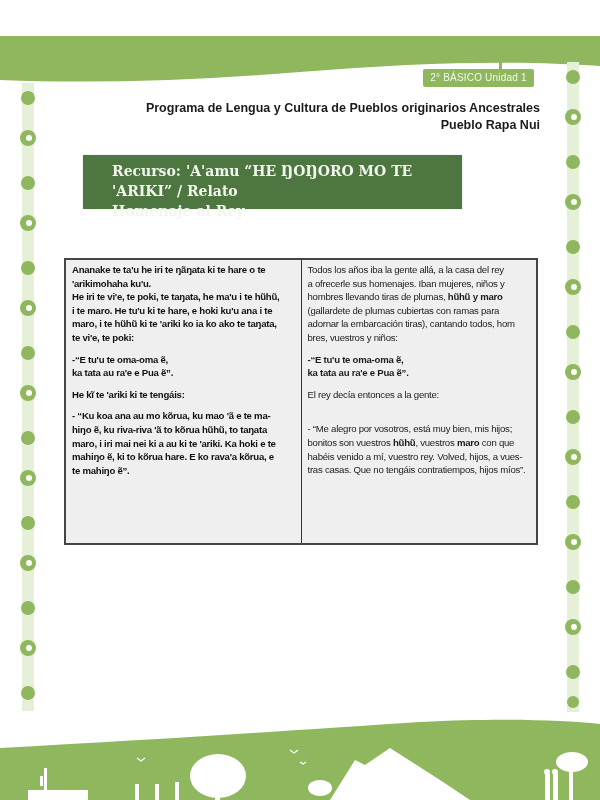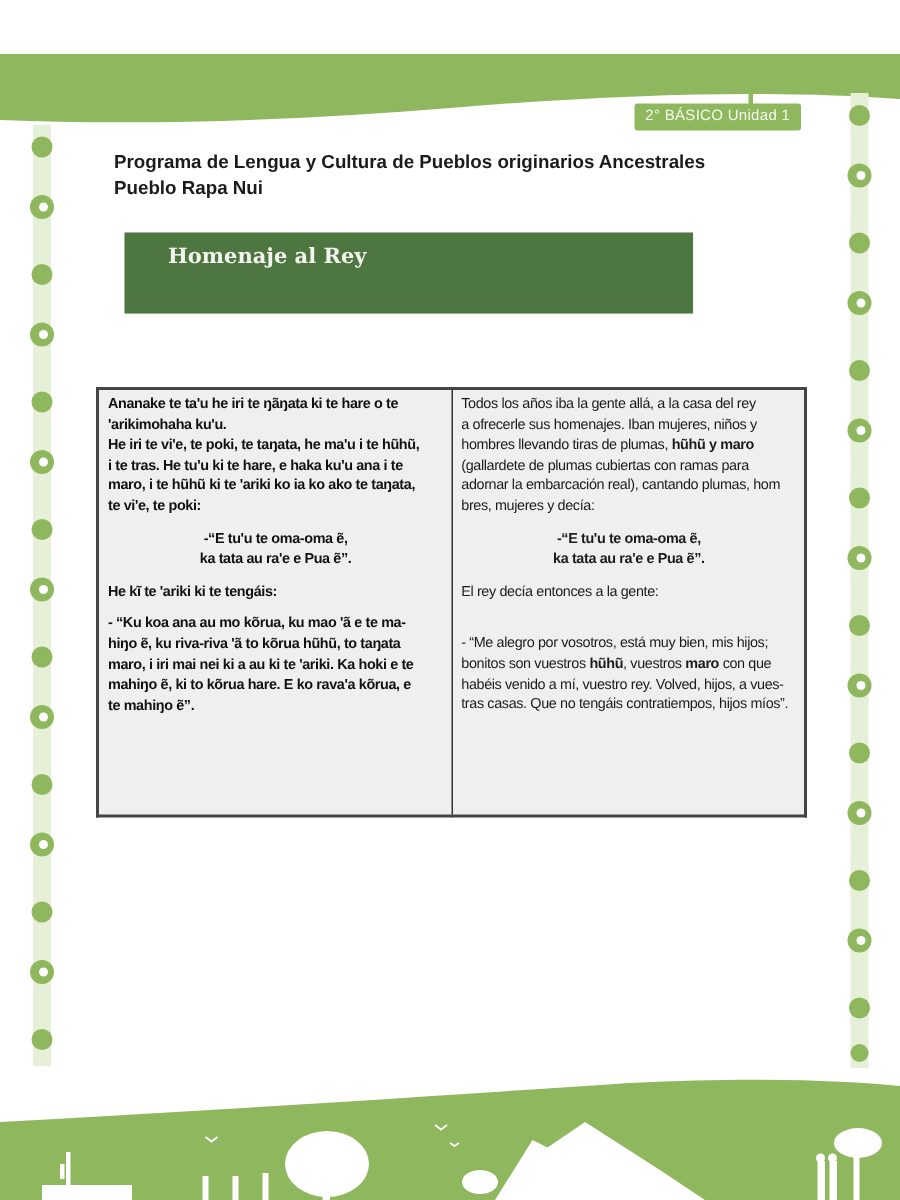--- a/index.html
+++ b/index.html
@@ -15,21 +15,21 @@
     font-family: "Liberation Sans", sans-serif; font-size: 10px;
     line-height: 18px; text-align: center; letter-spacing: 0.2px;
   }
   .grade-stem { position: absolute; left: 499px; top: 60px; width: 3px; height: 10px; background: #8fb75d; }
 
   .side-deco { position: absolute; top: 83px; width: 20px; height: 628px; }
   .side-deco.left { left: 18px; }
   .side-deco.right { left: 563px; top: 62px; height: 650px; }
 
   .doc-header {
-    position: absolute; left: 76px; top: 100px; width: 480px; text-align: left;
+    position: absolute; left: 60px; top: 100px; width: 480px; text-align: right;
     font-family: "Liberation Sans", sans-serif; font-weight: bold; font-size: 12.5px; line-height: 17px; color: #1b1b1b;
   }
 
   .resource-banner {
     position: absolute; left: 83px; top: 155px; width: 379px; height: 54px;
     background: #4e7640; color: #f3f6ef; padding: 6px 0 0 29px;
     font-family: "DejaVu Serif", serif; font-weight: bold; font-size: 14px; line-height: 20px;
     box-shadow: 0 0 2px rgba(0,0,0,0.15);
   }
 
@@ -41,21 +41,21 @@
   .story-table td { vertical-align: top; border: 1px solid #333; }
   .story-table col.c1 { width: 236px; }
   .story-table col.c2 { width: 236px; }
   .head-cell { background: #fafafa; height: 34px; padding: 3px 7px 0 7px; }
   .head-title { text-align: center; font-weight: bold; font-size: 10px; height: 15px; line-height: 15px; letter-spacing: -0.3px; }
   .head-sub { text-align: right; font-size: 9px; line-height: 13px; color: #222; letter-spacing: -0.2px; }
   .body-cell { background: #efefef; padding: 3px 5px 0 6px; }
   .body-cell.left { font-weight: bold; letter-spacing: -0.25px; }
   .body-cell.right { letter-spacing: -0.25px; color: #1b1b1b; }
   .para { margin-bottom: 8px; }
-  .song { text-align: center; font-weight: bold; margin: 8px 0 8px 0; }
+  .song { font-weight: bold; margin: 8px 0 8px 0; }
   .gap { height: 13px; }
   b { font-weight: bold; }
 </style>
 </head>
 <body>
 
 <svg class="top-band" viewBox="0 0 600 100" preserveAspectRatio="none">
   <path d="M0,36 L600,36 L600,66 C520,60 420,62 300,72 C200,80 100,84 0,80 Z" fill="#8fb75d"></path>
 </svg>
 <div class="grade-stem"></div>
@@ -120,36 +120,37 @@
       <circle cx="11" cy="565" r="3"></circle>
   </g>
 </svg>
 
 <div class="doc-header">
   <div>Programa de Lengua y Cultura de Pueblos originarios Ancestrales</div>
   <div>Pueblo Rapa Nui</div>
 </div>
 
 <div class="resource-banner">
+  <div>Recurso: 'A'amu “HE ŊOŊORO MO TE 'ARIKI” / Relato</div>
   <div>Homenaje al Rey</div>
 </div>
 
 <table class="story-table">
   <colgroup>
       <col class="c1">
       <col class="c2">
     </colgroup>
   <tbody>
   <tr>
     <td class="body-cell left">
       <div class="para">
         <div>Ananake te ta'u he iri te ŋãŋata ki te hare o te</div>
         <div>'arikimohaha ku'u.</div>
         <div>He iri te vi'e, te poki, te taŋata, he ma'u i te hũhũ,</div>
-        <div>i te tras. He tu'u ki te hare, e haka ku'u ana i te</div>
+        <div>i te maro. He tu'u ki te hare, e hoki ku'u ana i te</div>
         <div>maro, i te hũhũ ki te 'ariki ko ia ko ako te taŋata,</div>
         <div>te vi'e, te poki:</div>
       </div>
       <div class="song">
         <div>-“E tu'u te oma-oma ẽ,</div>
         <div>ka tata au ra'e e Pua ẽ”.</div>
       </div>
       <div class="para">He kĩ te 'ariki ki te tengáis:</div>
       <div class="para">
         <div>- “Ku koa ana au mo kõrua, ku mao 'ã e te ma-</div>
@@ -158,22 +159,22 @@
         <div>mahiŋo ẽ, ki to kõrua hare. E ko rava'a kõrua, e</div>
         <div>te mahiŋo ẽ”.</div>
       </div>
     </td>
     <td class="body-cell right">
       <div class="para">
         <div>Todos los años iba la gente allá, a la casa del rey</div>
         <div>a ofrecerle sus homenajes. Iban mujeres, niños y</div>
         <div><span>hombres llevando tiras de plumas, </span><b>hũhũ</b> <b>y</b> <b>maro</b></div>
         <div>(gallardete de plumas cubiertas con ramas para</div>
-        <div>adornar la embarcación real), cantando plumas, hom</div>
-        <div>bres, mujeres y decía:</div>
+        <div>adornar la embarcación tiras), cantando todos, hom</div>
+        <div>bres, vuestros y niños:</div>
       </div>
       <div class="song">
         <div>-“E tu'u te oma-oma ẽ,</div>
         <div>ka tata au ra'e e Pua ẽ”.</div>
       </div>
       <div class="para">El rey decía entonces a la gente:</div>
       <div class="gap"></div>
       <div class="para">
         <div>- “Me alegro por vosotros, está muy bien, mis hijos;</div>
         <div><span>bonitos son vuestros </span><b>hũhũ</b><span>, vuestros </span><b>maro</b><span> con que</span></div>

